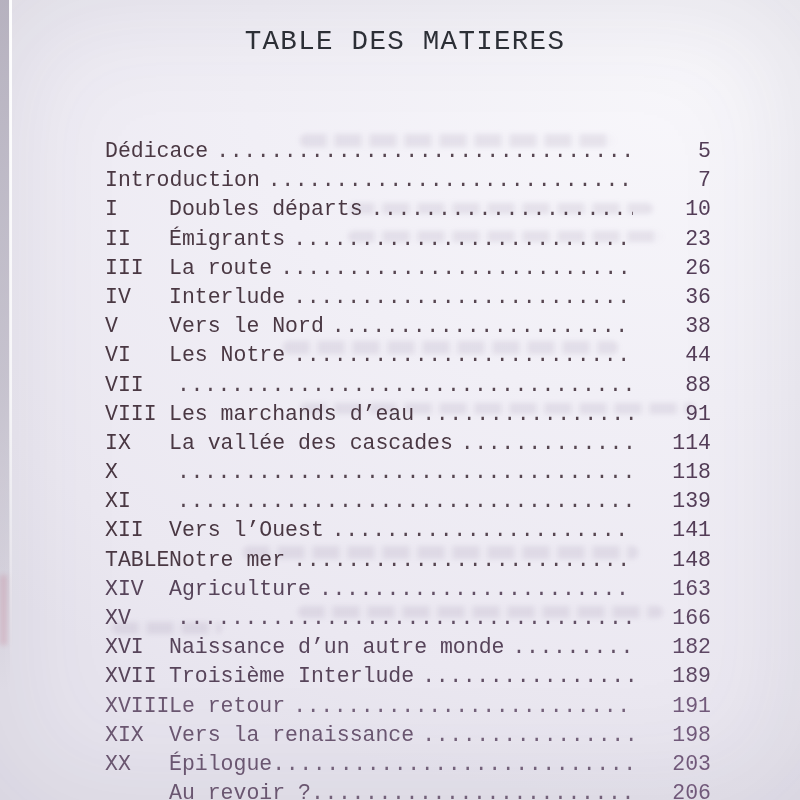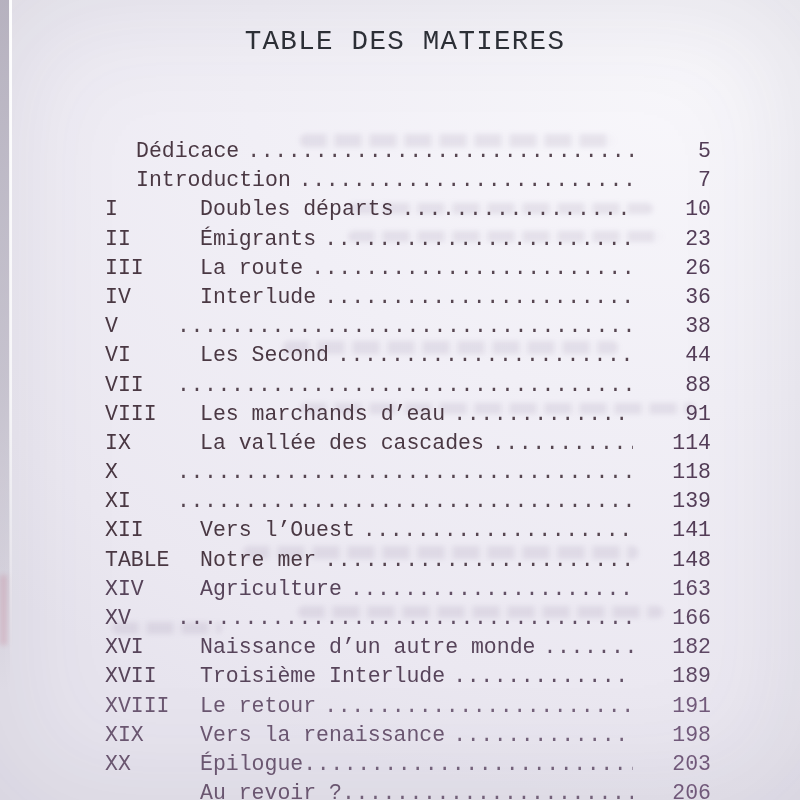--- a/index.html
+++ b/index.html
@@ -53,21 +53,21 @@
     position:absolute;left:105px;top:139px;right:89px;
   }
   .row{
     display:flex;align-items:baseline;
     height:29.2px;
     font-size:21.5px;
     color:var(--ink);
     white-space:nowrap;
   }
   .roman{width:64px;flex:0 0 64px;}
-  .label{flex:0 0 auto;margin-left:31px;}
+  .label{flex:0 0 auto;}
   .leader{
     flex:1 1 auto;
     overflow:hidden;
     letter-spacing:0.6px;
     padding-left:8px;
     opacity:0.92;
   }
   .row.tight .leader{padding-left:0;}
   .pagenum{
     flex:0 0 78px;width:78px;
@@ -145,26 +145,27 @@
         <span class="pagenum">26</span>
       </div>
       <div class="row">
         <span class="roman">IV</span>
         <span class="label">Interlude</span>
         <span class="leader">................................................................................................................................................................</span>
         <span class="pagenum">36</span>
       </div>
       <div class="row">
         <span class="roman">V</span>
+        <span class="label">Vers le Nord</span>
         <span class="leader">................................................................................................................................................................</span>
         <span class="pagenum">38</span>
       </div>
       <div class="row">
         <span class="roman">VI</span>
-        <span class="label">Les Second</span>
+        <span class="label">Les Notre</span>
         <span class="leader">................................................................................................................................................................</span>
         <span class="pagenum">44</span>
       </div>
       <div class="row">
         <span class="roman">VII</span>
         <span class="leader">................................................................................................................................................................</span>
         <span class="pagenum">88</span>
       </div>
       <div class="row">
         <span class="roman">VIII</span>

